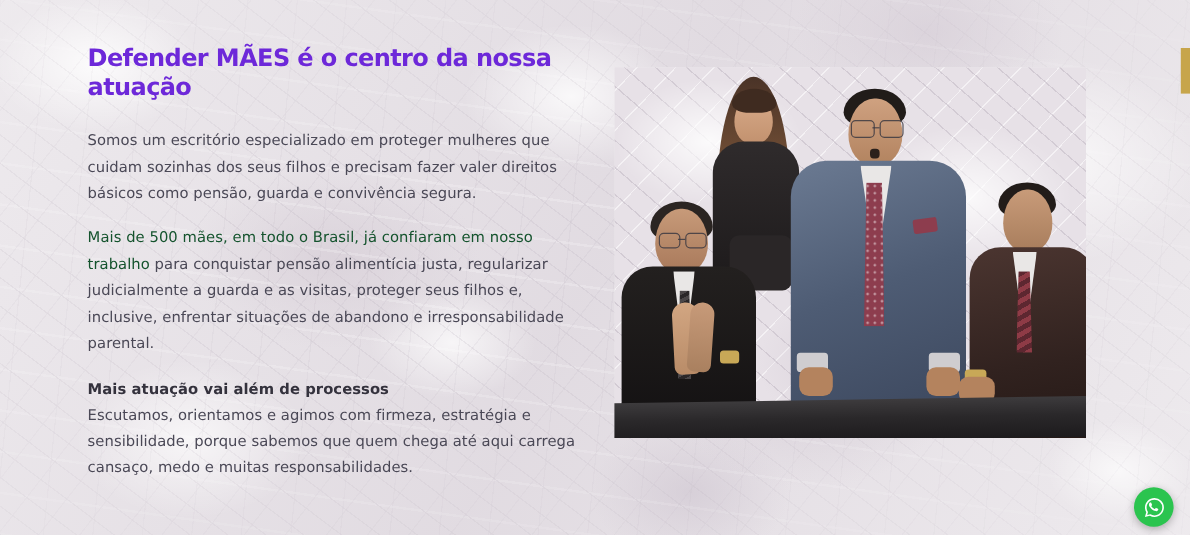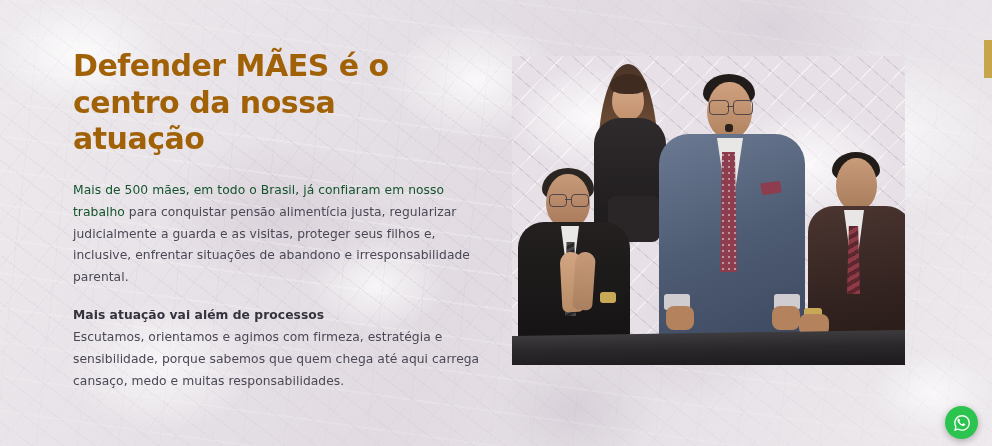--- a/index.html
+++ b/index.html
@@ -78,26 +78,26 @@
   }
   .eyebrow-text {
     font-size: 15px;
     font-weight: 700;
     color: #33323a;
     letter-spacing: 0.1px;
     line-height: 1;
   }
 
   .headline {
-    font-size: 30px;
+    font-size: 20px;
     line-height: 1.22;
     font-weight: 700;
-    color: #a16207;
+    color: #6d28d9;
     letter-spacing: -0.5px;
-    margin: 12px 0 22px 0;
+    margin: 0 0 22px 0;
     max-width: 400px;
   }
 
   .para {
     font-size: 12.3px;
     line-height: 1.78;
     color: #4a4856;
     margin: 0 0 16px 0;
     letter-spacing: 0.05px;
   }
@@ -212,20 +212,21 @@
 <div class="page">
 
   <div class="bg-texture"></div>
   <div class="bg-veins"></div>
 
   <div class="text-col">
 
 
     <h1 class="headline">Defender MÃES é o centro da nossa atuação</h1>
 
+    <p class="para">Somos um escritório especializado em proteger mulheres que cuidam sozinhas dos seus filhos e precisam fazer valer direitos básicos como pensão, guarda e convivência segura.</p>
 
     <p class="para">
       <span class="lead">Mais de 500 mães, em todo o Brasil, já confiaram em nosso trabalho</span><span> para conquistar pensão alimentícia justa, regularizar judicialmente a guarda e as visitas, proteger seus filhos e, inclusive, enfrentar situações de abandono e irresponsabilidade parental.</span>
     </p>
 
     <p class="para">
       <span class="sub-head">Mais atuação vai além de processos</span><span>Escutamos, orientamos e agimos com firmeza, estratégia e sensibilidade, porque sabemos que quem chega até aqui carrega cansaço, medo e muitas responsabilidades.</span>
     </p>
 
   </div>

